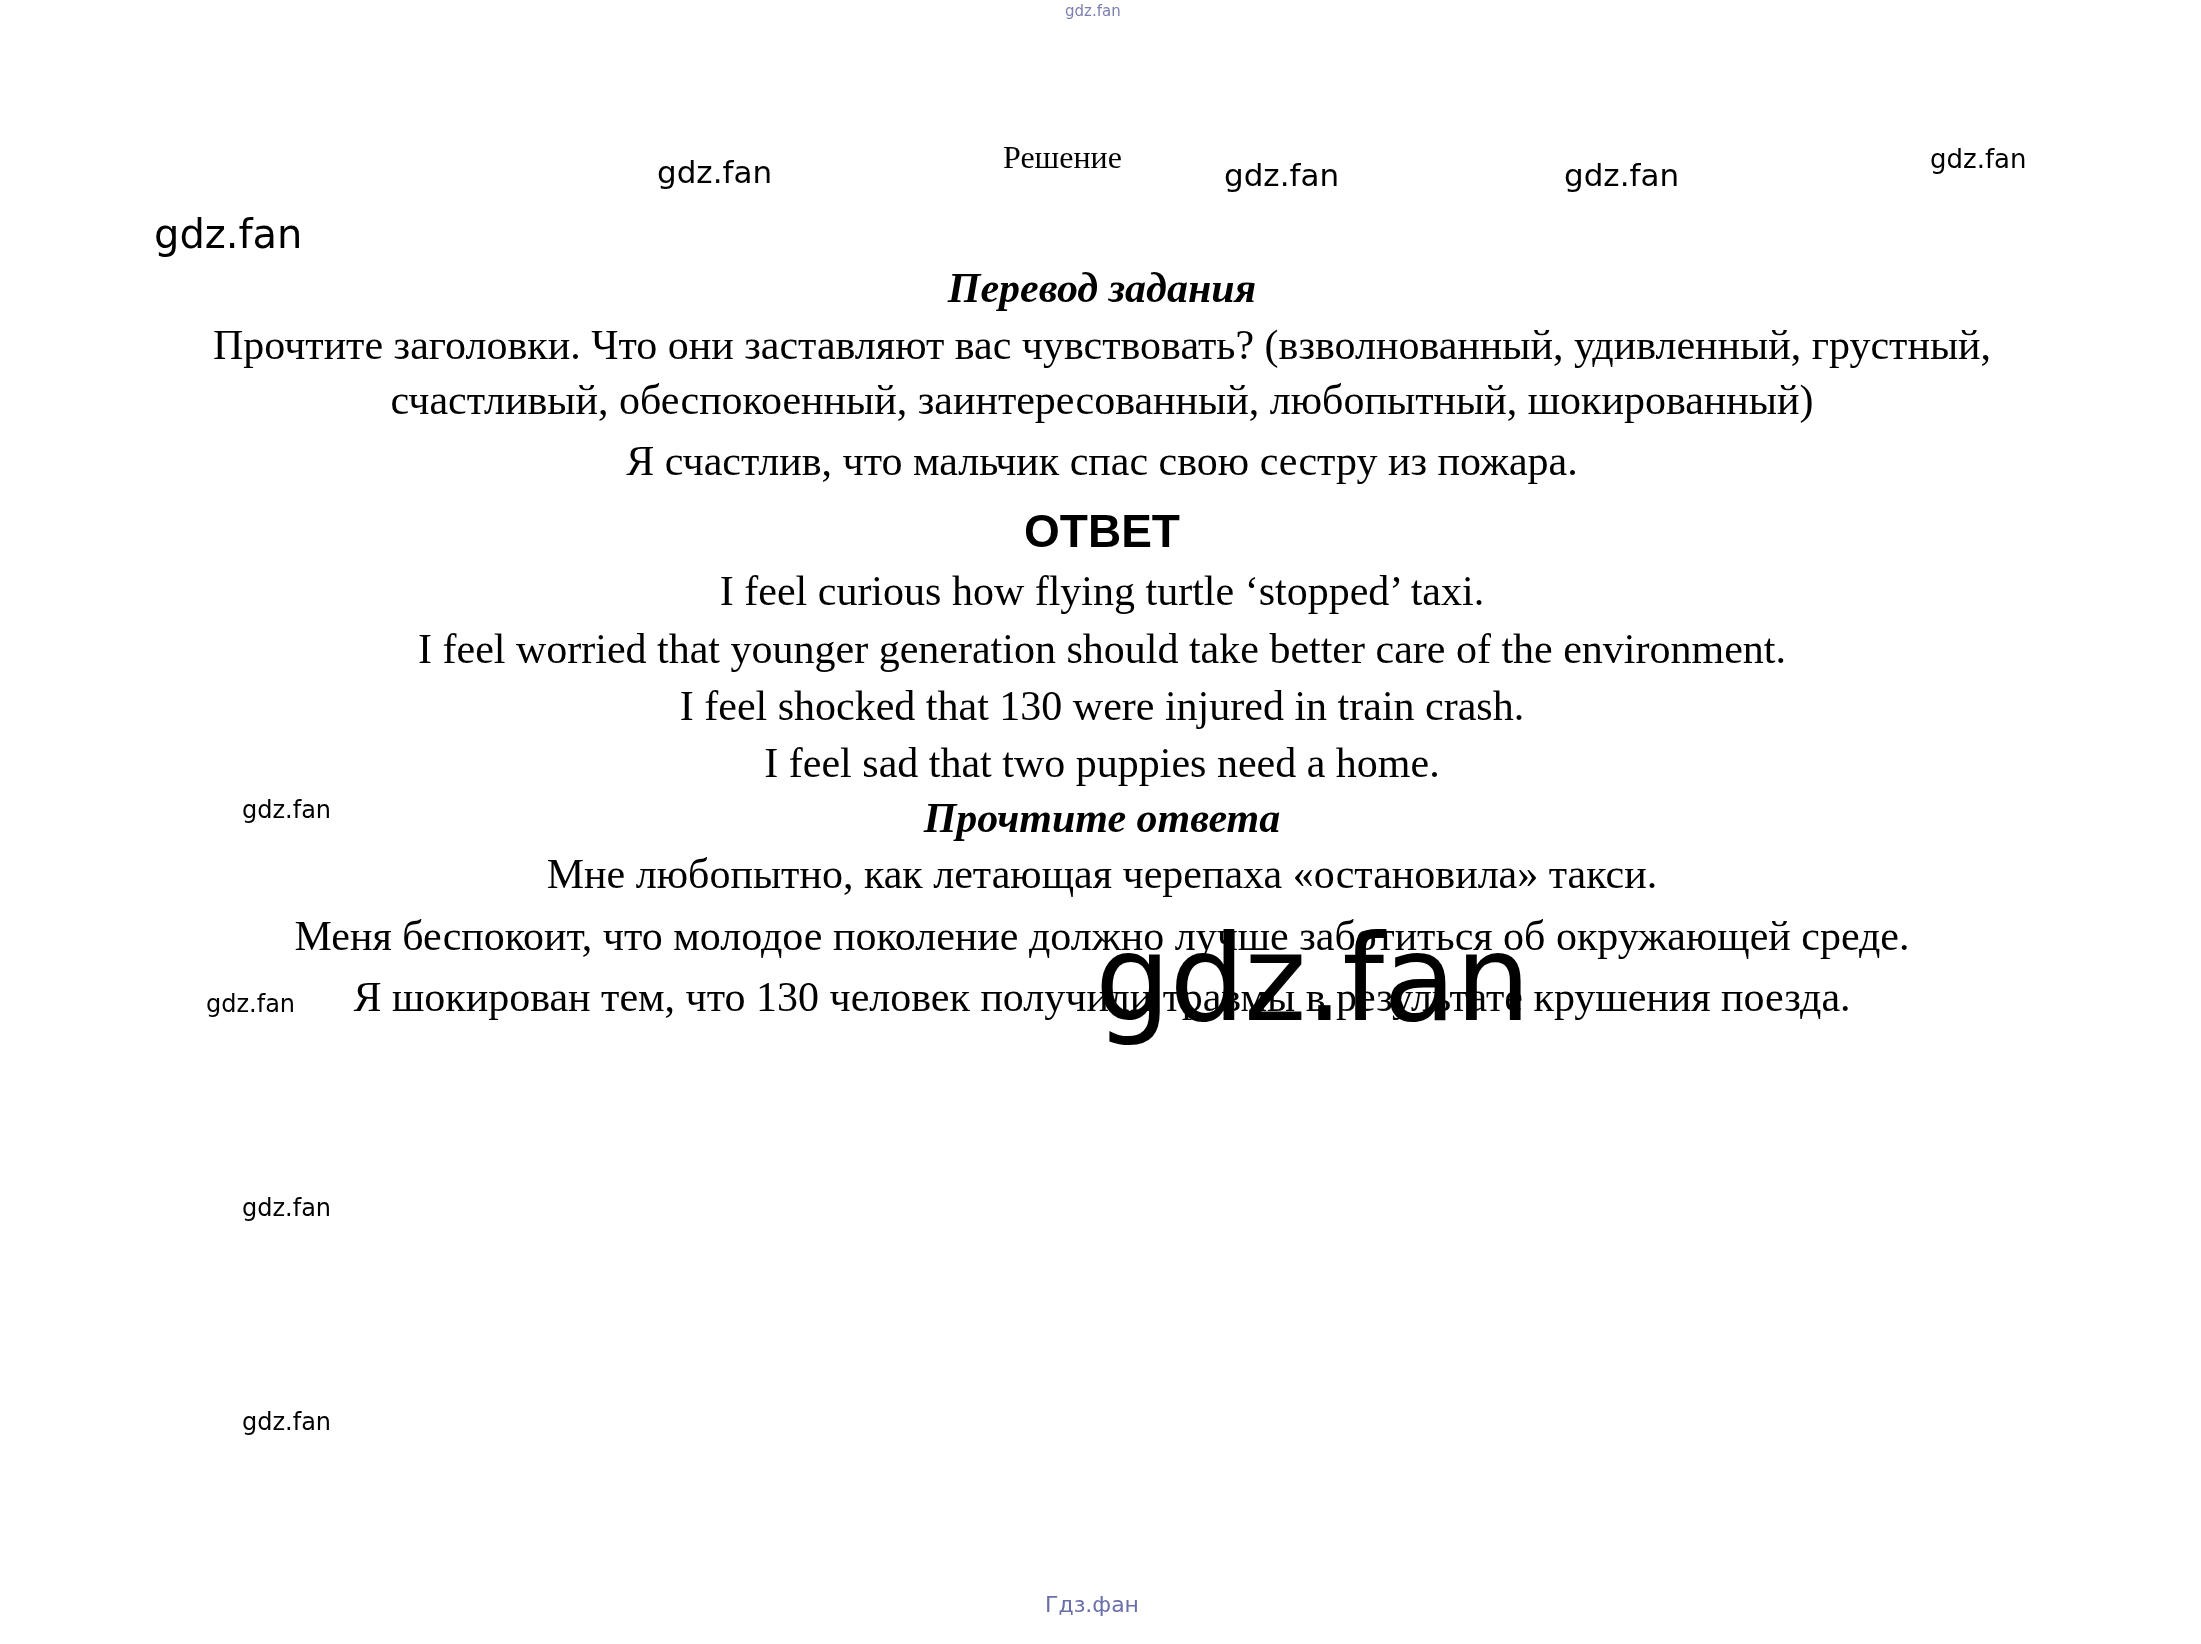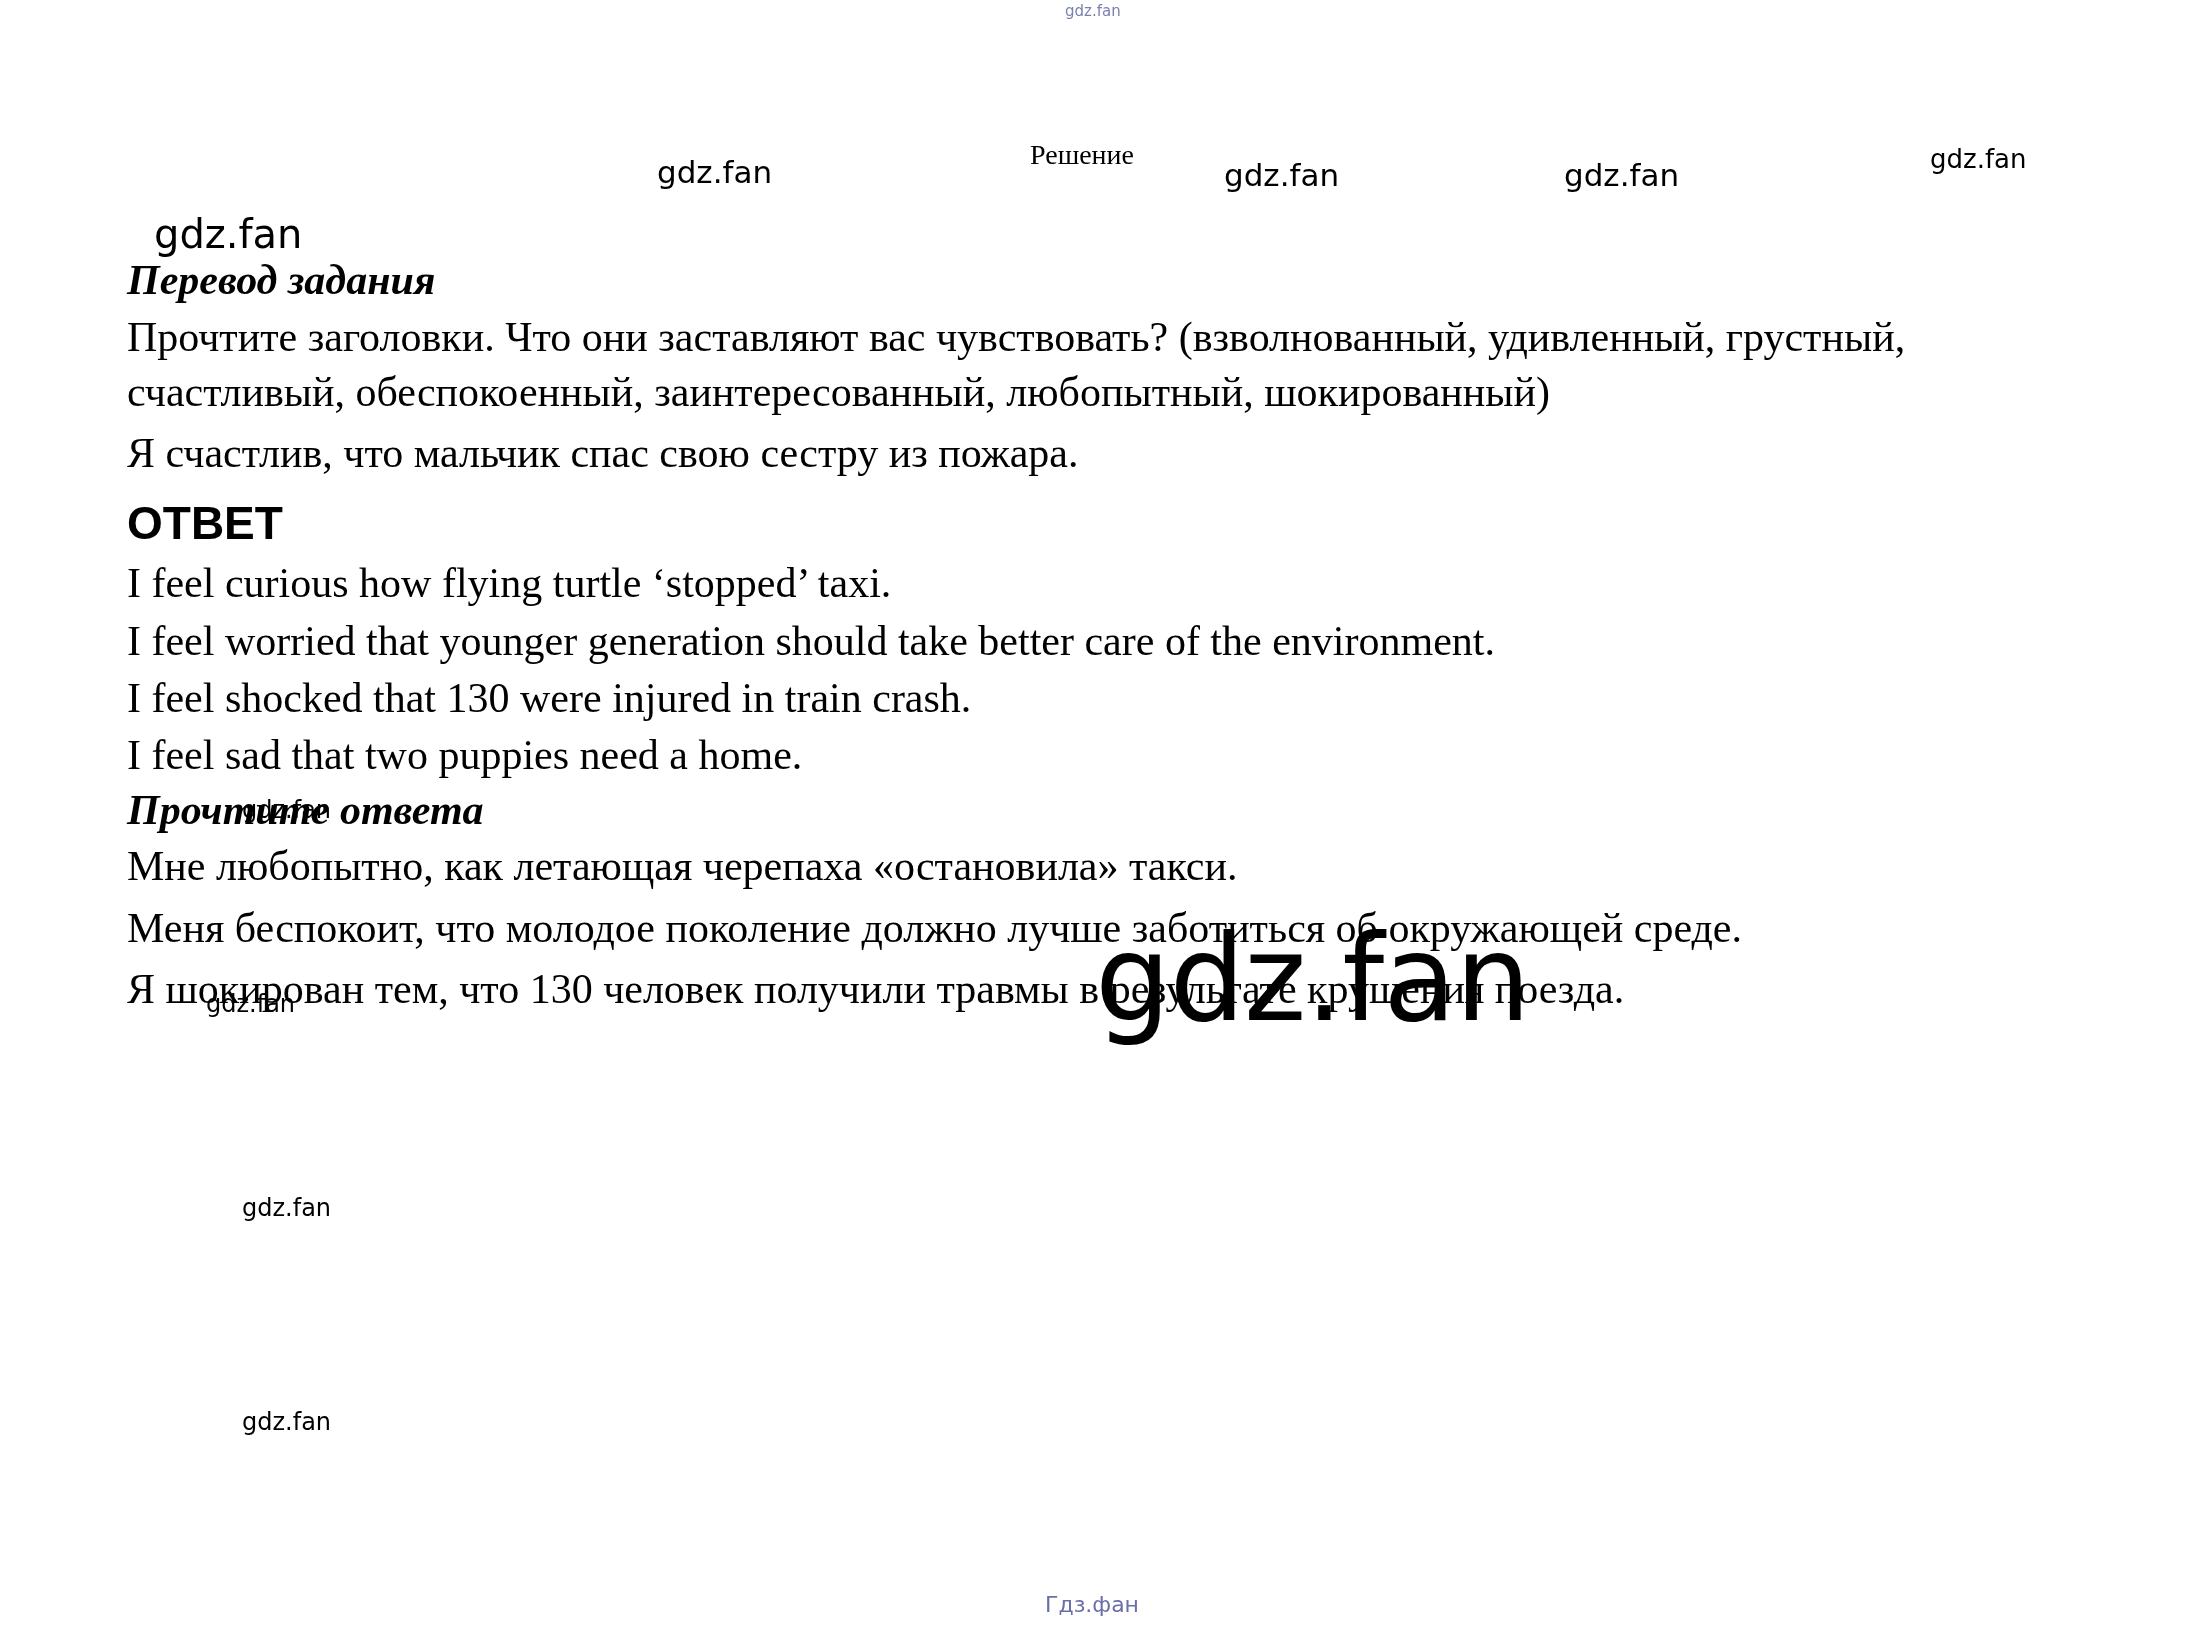--- a/index.html
+++ b/index.html
@@ -52,22 +52,23 @@
     top: 1592px;
     left: 1045px;
     font-size: 22px;
     color: #6b6fa8;
   }
 
   
   .doc {
     position: absolute;
     left: 127px;
-    top: 256px;
+    top: 264px;
     width: 1950px;
+    text-align: center;
   }
   .title-ru {
     font-size: 42px;
     font-weight: bold;
     font-style: italic;
     margin: 0 0 4px 0;
     line-height: 1.18;
   }
   .heading-answer {
     font-size: 46px;
@@ -98,21 +99,21 @@
 
 <div class="wm wm-f">gdz.fan</div>
 <div class="wm wm-g">gdz.fan</div>
 <div class="wm wm-h">gdz.fan</div>
 <div class="wm wm-i">gdz.fan</div>
 
 <div class="wm wm-big">gdz.fan</div>
 
 <div class="wm wm-bottom">Гдз.фан</div>
 
-<div style="position:absolute; top:139px; left:1030px; font-size:28px; font-family:'Liberation Serif',serif;">Решение</div>
+<div style="position:absolute; top:139px; left:1003px; font-size:32px; font-family:'Liberation Serif',serif;">Решение</div>
 
 <div class="doc">
 
   <h2 class="title-ru">Перевод задания</h2>
 
   <p class="line">Прочтите заголовки. Что они заставляют вас чувствовать? (взволнованный, удивленный, грустный, счастливый, обеспокоенный, заинтересованный, любопытный, шокированный)</p>
 
   <p class="line">Я счастлив, что мальчик спас свою сестру из пожара.</p>
 
   <h2 class="heading-answer">ОТВЕТ</h2>

